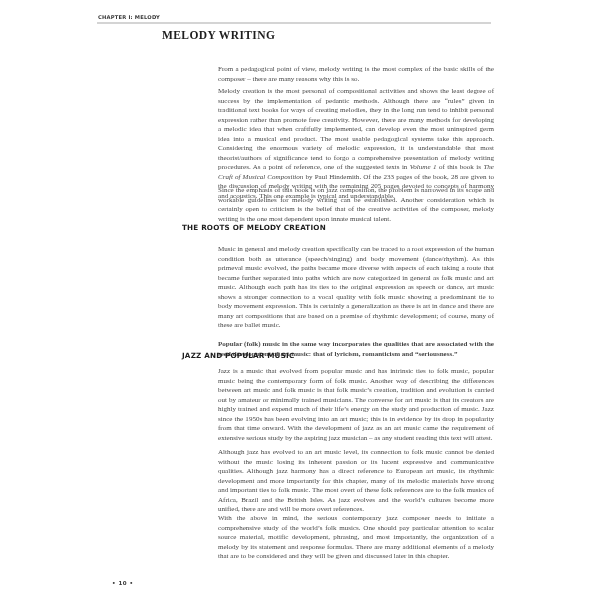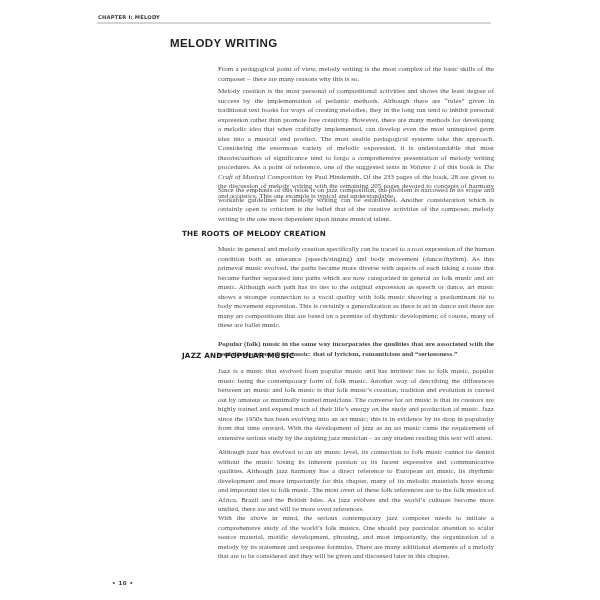--- a/index.html
+++ b/index.html
@@ -36,26 +36,26 @@
       left: 97px;
       top: 22px;
       width: 394px;
       height: 1.5px;
       background: #d4d4d4;
     }
     .page-title {
       position: absolute;
       left: 158px;
       top: 25px;
-      font-family: Liberation Sans, sans-serif;
+      font-family: Liberation Serif, serif;
       font-size: 11.5px;
       font-weight: bold;
       letter-spacing: 0.4px;
       color: #1e1e1e;
-      margin: 12px;
+      margin: 4px;
     }
     .section-head {
       position: absolute;
       left: 182px;
       font-family: "DejaVu Sans", sans-serif;
       font-size: 7.2px;
       font-weight: bold;
       letter-spacing: 0.2px;
       color: #1e1e1e;
       margin: 0;
@@ -91,21 +91,21 @@
   <div class="head-rule"></div>
 
   <h1 class="page-title">MELODY WRITING</h1>
 
   <p class="para" style="top:62px;">From a pedagogical point of view, melody writing is the most complex of the basic skills of the composer – there are many reasons why this is so.</p>
 
   <p class="para" style="top:84px;"><span>Melody creation is the most personal of compositional activities and shows the least degree of success by the implementation of pedantic methods. Although there are “rules” given in traditional text books for ways of creating melodies, they in the long run tend to inhibit personal expression rather than promote free creativity. However, there are many methods for developing a melodic idea that when craftfully implemented, can develop even the most uninspired germ idea into a musical end product. The most usable pedagogical systems take this approach. Considering the enormous variety of melodic expression, it is understandable that most theorist/authors of significance tend to forgo a comprehensive presentation of melody writing procedures. As a point of reference, one of the suggested texts in </span><i>Volume 1</i><span> of this book is </span><i>The Craft of Musical Composition</i><span> by Paul Hindemith. Of the 233 pages of the book, 28 are given to the discussion of melody writing with the remaining 205 pages devoted to concepts of harmony and acoustics. This one example is typical and understandable.</span></p>
 
   <p class="para" style="top:183px;">Since the emphasis of this book is on jazz composition, the problem is narrowed in its scope and workable guidelines for melody writing can be established. Another consideration which is certainly open to criticism is the belief that of the creative activities of the composer, melody writing is the one most dependent upon innate musical talent.</p>
 
-  <h2 class="section-head" style="top:229px;">THE ROOTS OF MELODY CREATION</h2>
+  <h2 class="section-head" style="top:223px;">THE ROOTS OF MELODY CREATION</h2>
 
   <p class="para" style="top:242px;">Music in general and melody creation specifically can be traced to a root expression of the human condition both as utterance (speech/singing) and body movement (dance/rhythm). As this primeval music evolved, the paths became more diverse with aspects of each taking a route that became further separated into paths which are now categorized in general as folk music and art music. Although each path has its ties to the original expression as speech or dance, art music shows a stronger connection to a vocal quality with folk music showing a predominant tie to body movement expression. This is certainly a generalization as there is art in dance and there are many art compositions that are based on a premise of rhythmic development; of course, many of these are ballet music.</p>
   <p class="para" style="top:337px;font-weight:bold;">Popular (folk) music in the same way incorporates the qualities that are associated with the seed development of art music: that of lyricism, romanticism and “seriousness.”</p>
 
   <h2 class="section-head" style="top:351px;">JAZZ AND POPULAR MUSIC</h2>
 
   <p class="para" style="top:364px;">Jazz is a music that evolved from popular music and has intrinsic ties to folk music, popular music being the contemporary form of folk music. Another way of describing the differences between art music and folk music is that folk music’s creation, tradition and evolution is carried out by amateur or minimally trained musicians. The converse for art music is that its creators are highly trained and expend much of their life’s energy on the study and production of music. Jazz since the 1950s has been evolving into an art music; this is in evidence by its drop in popularity from that time onward. With the development of jazz as an art music came the requirement of extensive serious study by the aspiring jazz musician – as any student reading this text will attest.</p>
   <p class="para" style="top:445px;">Although jazz has evolved to an art music level, its connection to folk music cannot be denied without the music losing its inherent passion or its lucent expressive and communicative qualities. Although jazz harmony has a direct reference to European art music, its rhythmic development and more importantly for this chapter, many of its melodic materials have strong and important ties to folk music. The most overt of these folk references are to the folk musics of Africa, Brazil and the British Isles. As jazz evolves and the world’s cultures become more unified, there are and will be more overt references.</p>
   <p class="para" style="top:511px;">With the above in mind, the serious contemporary jazz composer needs to initiate a comprehensive study of the world’s folk musics. One should pay particular attention to scalar source material, motific development, phrasing, and most importantly, the organization of a melody by its statement and response formulas. There are many additional elements of a melody that are to be considered and they will be given and discussed later in this chapter.</p>
 

